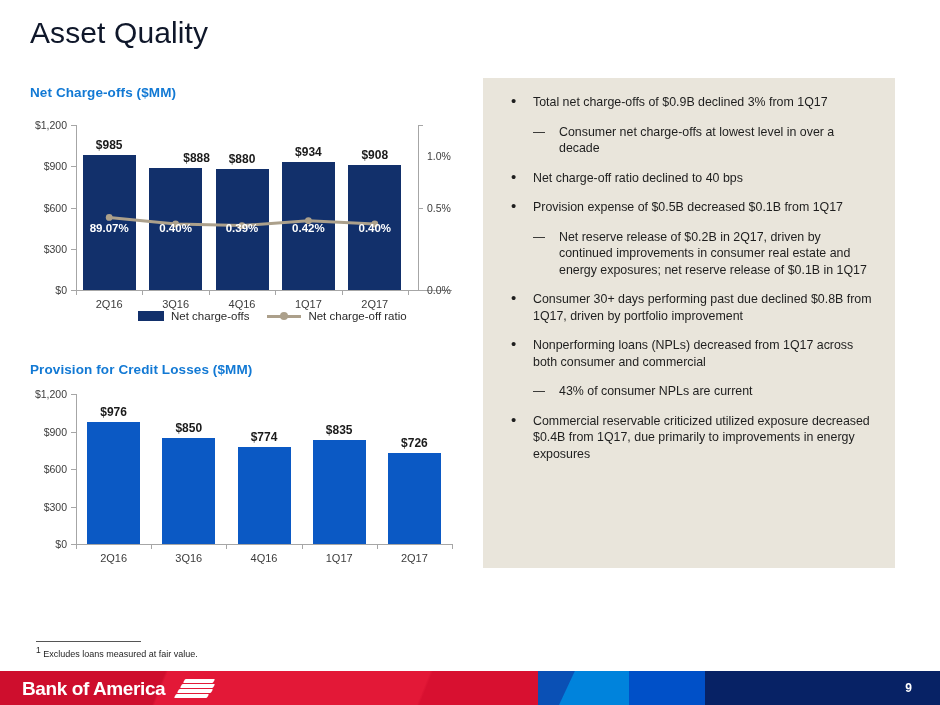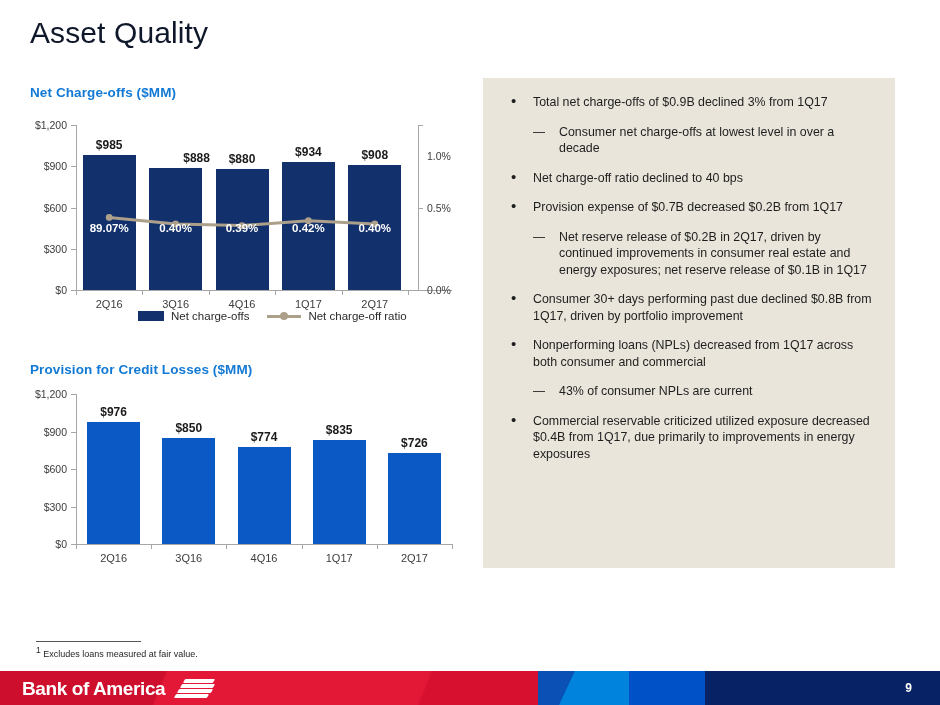--- a/index.html
+++ b/index.html
@@ -238,21 +238,21 @@
         <div class="bar-label" style="left:344.40000000000003px;width:80px;top:42.25px;">$726</div>
         <div class="xcat" style="left:344.40000000000003px;width:80px;top:158px;">2Q17</div>
       </div>
   </div>
 
   <div class="panel">
     <div class="bullets" id="bullets">
         <div class="b1"><span>Total net charge-offs of $0.9B declined 3% from 1Q17</span></div>
         <div class="b2"><span>Consumer net charge-offs at lowest level in over a decade</span></div>
         <div class="b1"><span>Net charge-off ratio declined to 40 bps</span></div>
-        <div class="b1"><span>Provision expense of $0.7B decreased $0.2B from 1Q17</span></div>
+        <div class="b1"><span>Provision expense of $0.5B decreased $0.1B from 1Q17</span></div>
         <div class="b2"><span>Net reserve release of $0.2B in 2Q17, driven by continued improvements in consumer real estate and energy exposures; net reserve release of $0.1B in 1Q17</span></div>
         <div class="b1"><span>Consumer 30+ days performing past due declined $0.8B from 1Q17, driven by portfolio improvement</span></div>
         <div class="b1"><span>Nonperforming loans (NPLs) decreased from 1Q17 across both consumer and commercial</span></div>
         <div class="b2"><span>43% of consumer NPLs are current</span></div>
         <div class="b1"><span>Commercial reservable criticized utilized exposure decreased $0.4B from 1Q17, due primarily to improvements in energy exposures</span></div>
       </div>
   </div>
 
   <div class="footnote-rule"></div>
   <div class="footnote"><span class="sup">1</span>

